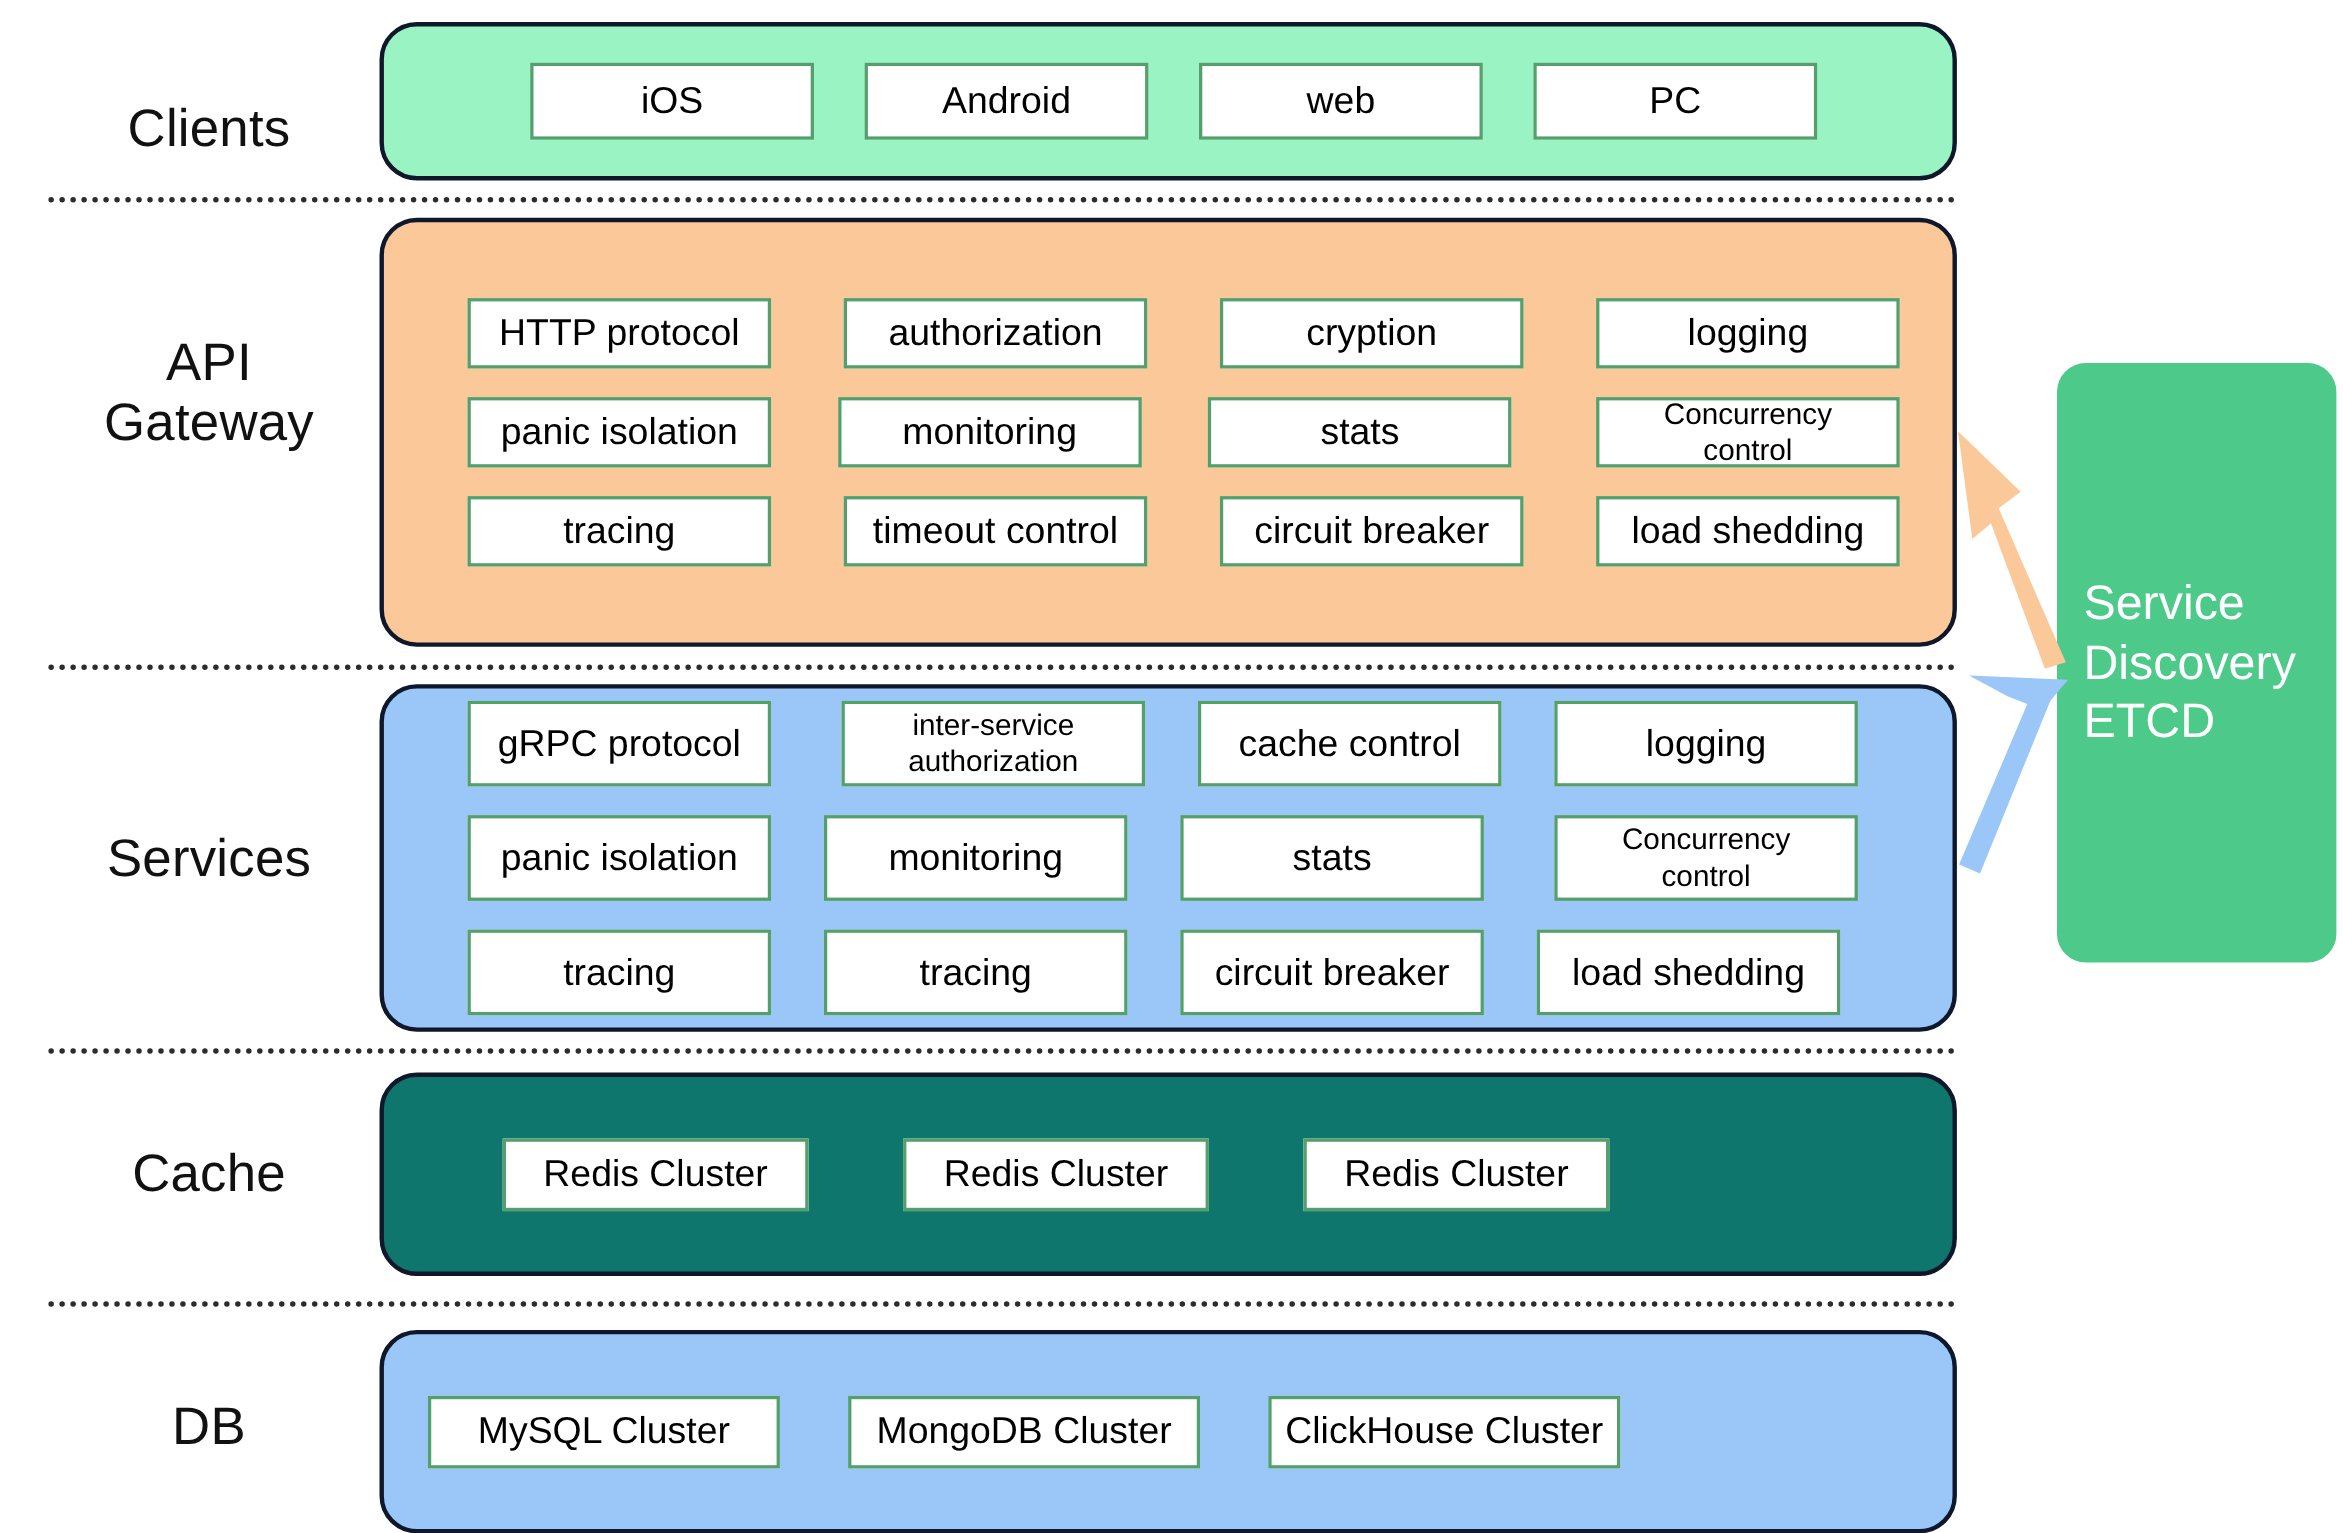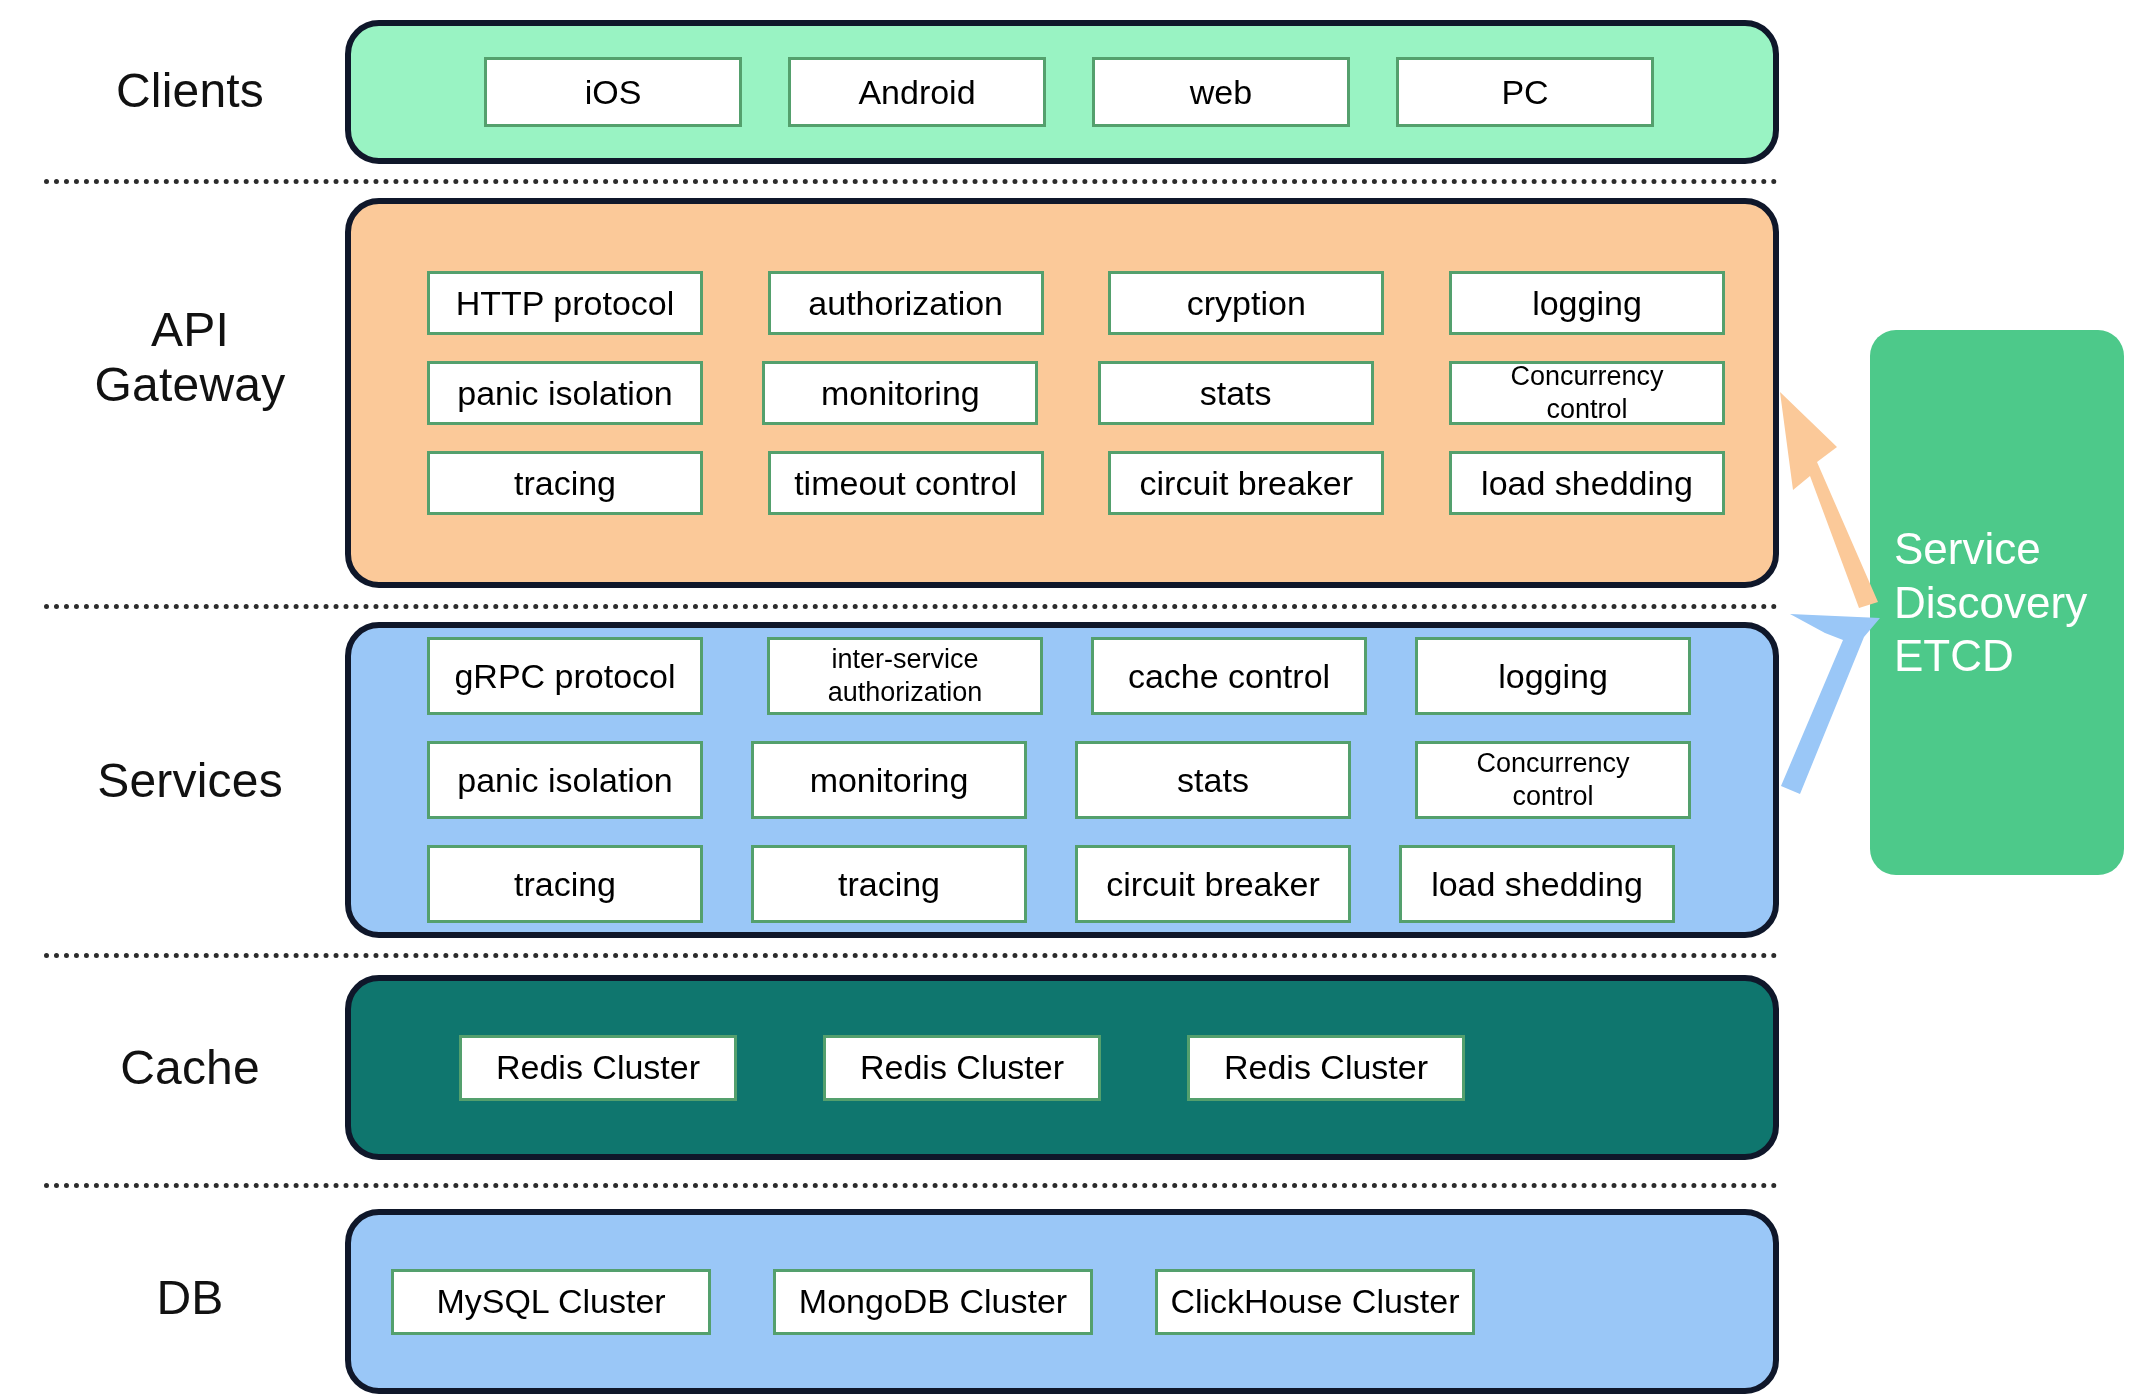--- a/index.html
+++ b/index.html
@@ -35,21 +35,21 @@
     letter-spacing: 0.2px;
     white-space: pre-line;
   }
 
   
   .panel {
     position: absolute;
     left: 345px;
     width: 1434px;
     box-sizing: border-box;
-    border: 6px solid #0f172a;
+    border: 4px solid #0f172a;
     border-radius: 34px;
     display: flex;
     flex-direction: column;
     justify-content: center;
     align-items: center;
   }
   .panel.green  { background: #99f3c3; }
   .panel.orange { background: #fbc999; }
   .panel.blue   { background: #9ac7f7; }
   .panel.purple { background: #0f766e; }
@@ -137,21 +137,21 @@
 </style>
 </head>
 <body>
 
 <div class="divider" style="top:179px;"></div>
 <div class="divider" style="top:604px;"></div>
 <div class="divider" style="top:953px;"></div>
 <div class="divider" style="top:1183px;"></div>
 
 <div class="layer-row" style="top:20px;height:144px;">
-  <div class="layer-label" style="top:44px;text-align:center;">Clients</div>
+  <div class="layer-label" style="top:71px;text-align:center;">Clients</div>
   <div class="panel green clients" style="top:0;height:144px;">
     <div class="box-row">
       <div class="cell">iOS</div>
       <div class="cell">Android</div>
       <div class="cell">web</div>
       <div class="cell">PC</div>
     </div>
   </div>
 </div>
 

